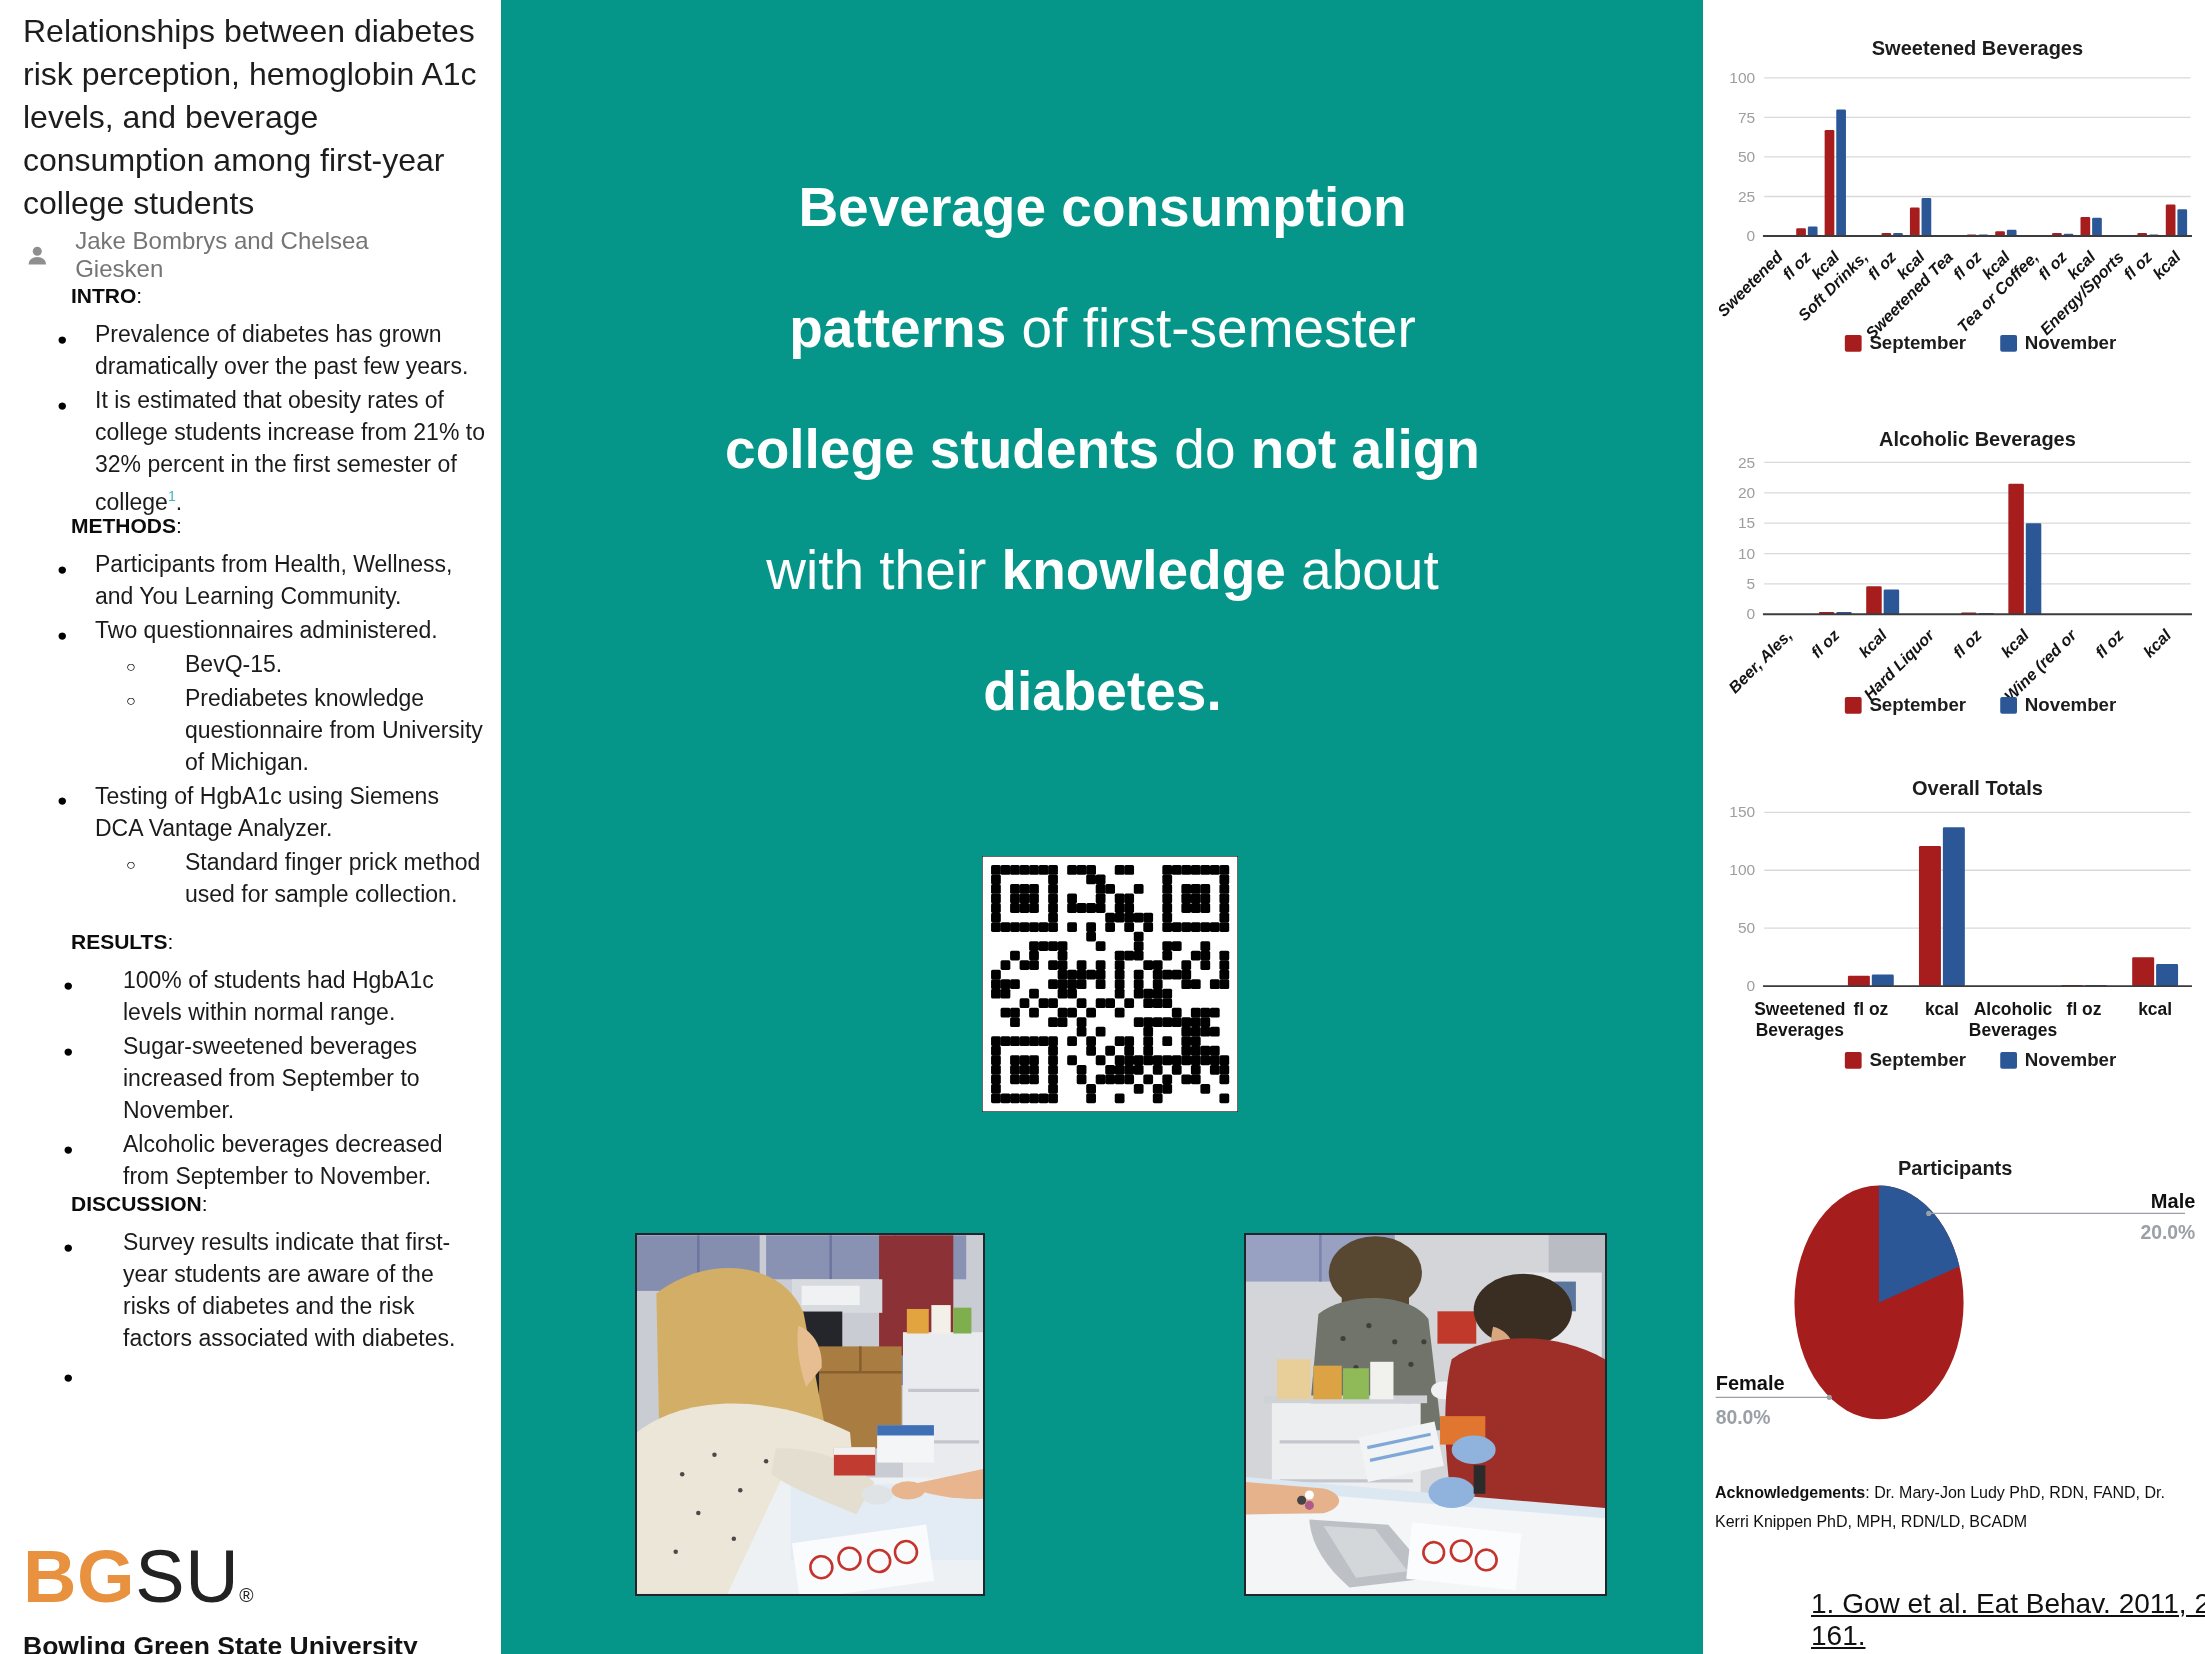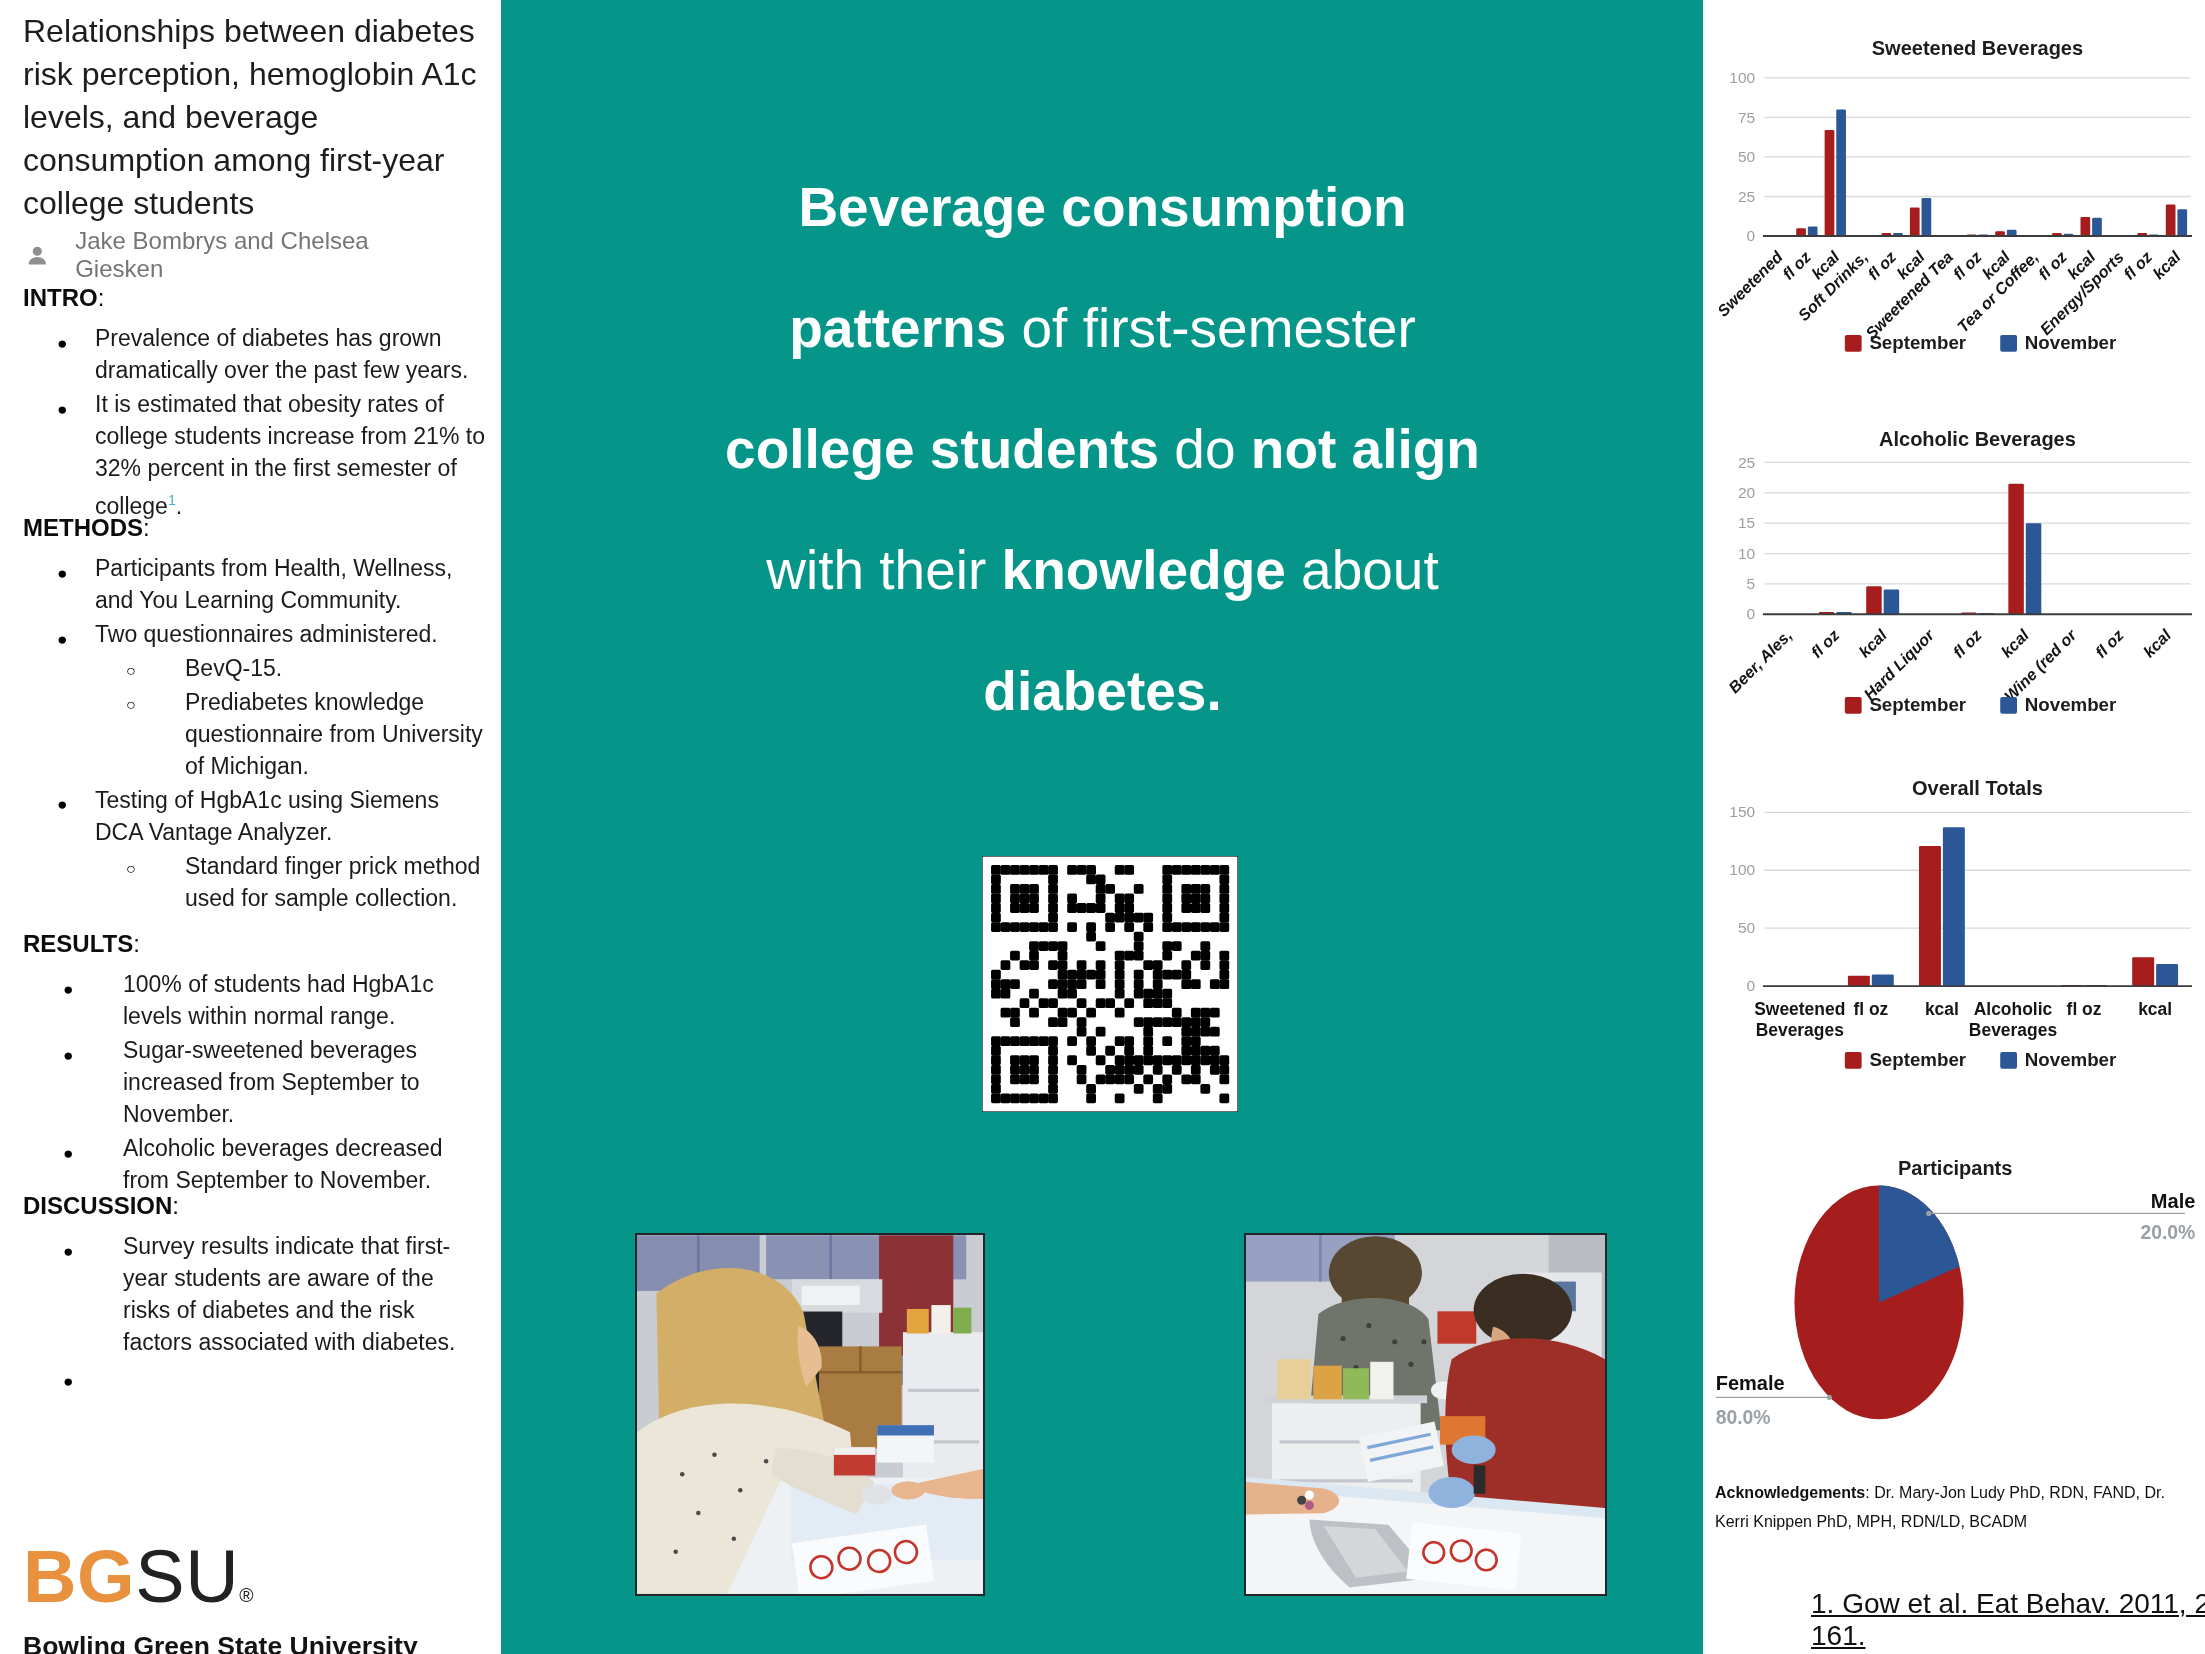--- a/index.html
+++ b/index.html
@@ -19,21 +19,21 @@
   }
   #author-row{
     position:absolute;left:24.6px;top:227px;display:flex;align-items:center;gap:26px;
     color:#757575;font-size:24px;justify-content:space-between;
   }
   .section{position:absolute;left:23px;width:464px;}
   #sec-intro{top:284px;}
   #sec-methods{top:514px;}
   #sec-results{top:930px;}
   #sec-discussion{top:1192px;}
-  .sec-head{font-size:24px;color:#0c0c0c;margin-bottom:10.3px;}
+  .sec-head{font-size:21px;color:#0c0c0c;margin-bottom:10.3px;margin-left:48px;}
   .sec-head .hw{font-weight:bold;}
   .bul{position:relative;padding-left:72px;font-size:23px;line-height:32px;color:#1b1b1b;margin-bottom:1.9px;}
   .bul .mk{position:absolute;left:34px;top:4.5px;font-size:17.4px;color:#000;}
   .bul.wide{padding-left:100px;}
   .bul.wide .mk{left:40px;}
   .bul.sub{padding-left:162px;}
   .bul.sub .mk{left:103px;top:3.2px;font-size:16px;}
   sup.supref{color:#41B3C4;font-size:14.2px;}
 
   #logo{position:absolute;left:23px;top:1542px;}

